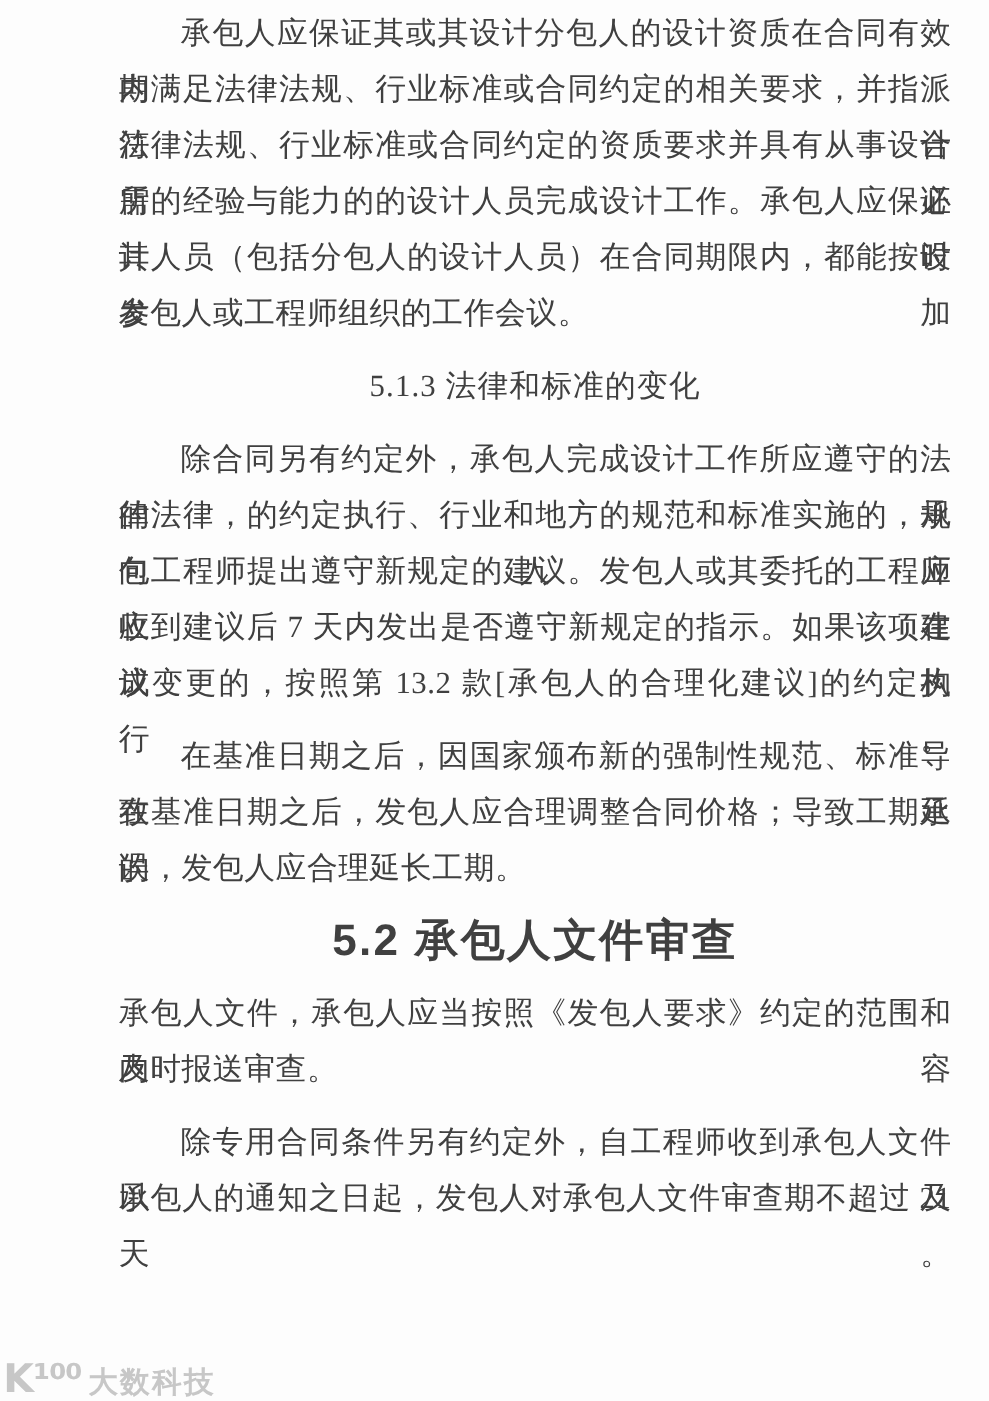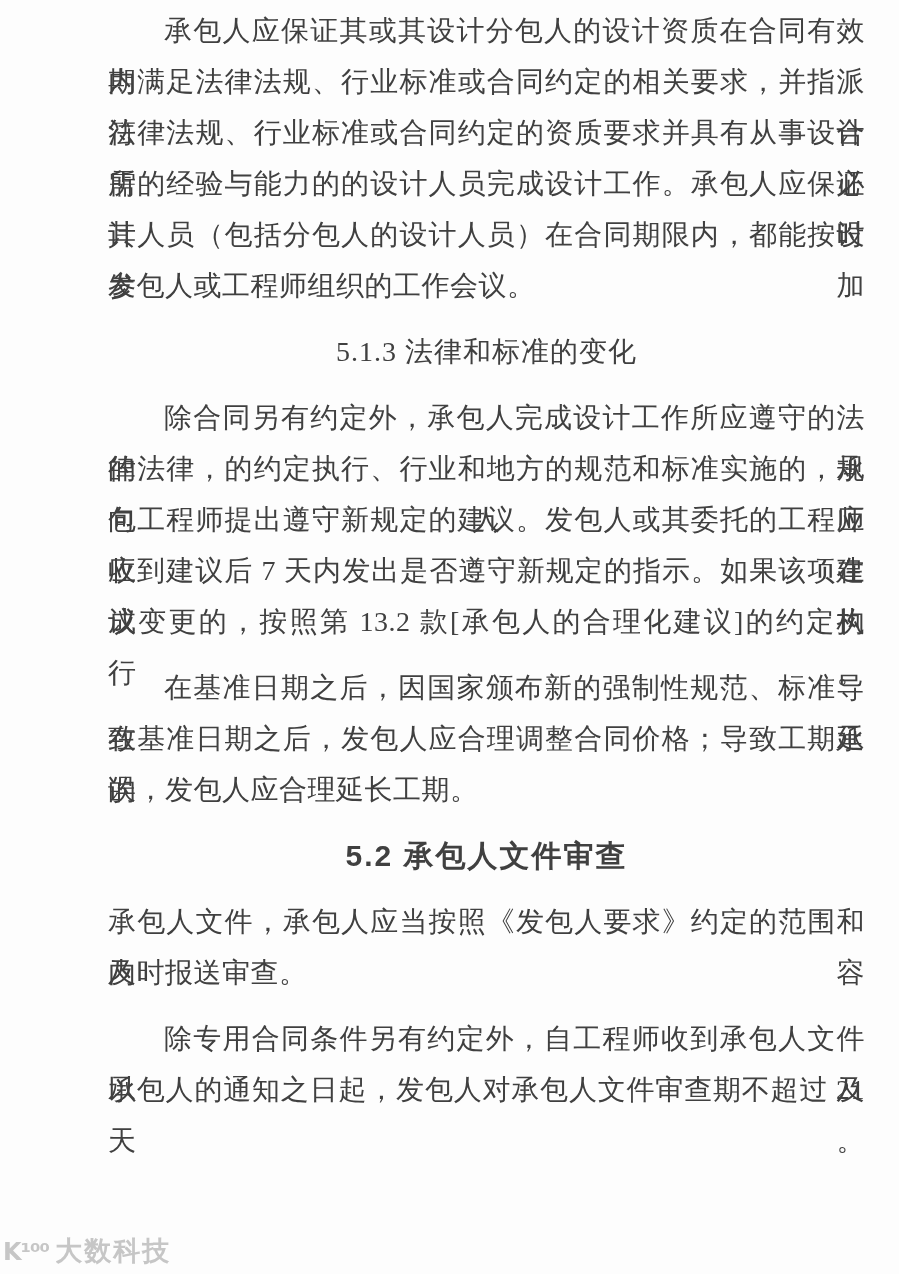--- a/index.html
+++ b/index.html
@@ -28,40 +28,40 @@
     line-height: 51px;
     letter-spacing: 0.5px;
   }
   
   .line.fill { text-align: justify; text-align-last: justify; }
   .line.indent { text-indent: 2em; }
 
   .heading { letter-spacing: 1px; text-align: center; }
   .heading.bold {
     font-weight: bold;
-    font-size: 30px;
+    font-size: 40px;
     font-family: "Liberation Sans", "DejaVu Sans", sans-serif;
     letter-spacing: 2px;
   }
 
   .watermark {
     position: absolute;
     left: 3px; top: 1233px;
     z-index: 0;
     white-space: nowrap;
     color: #b9b9b9;
     opacity: 0.8;
     display: flex;
     align-items: baseline;
     gap: 6px;
   }
   .watermark .wm-logo {
     font-family: "DejaVu Sans", sans-serif;
     font-weight: bold;
-    font-size: 24px;
+    font-size: 36px;
     letter-spacing: -1px;
   }
   .watermark .wm-text {
     font-size: 27px;
     font-weight: bold;
     letter-spacing: 2px;
     font-family: "Liberation Sans", "DejaVu Sans", sans-serif;
   }
 </style>
 </head>

